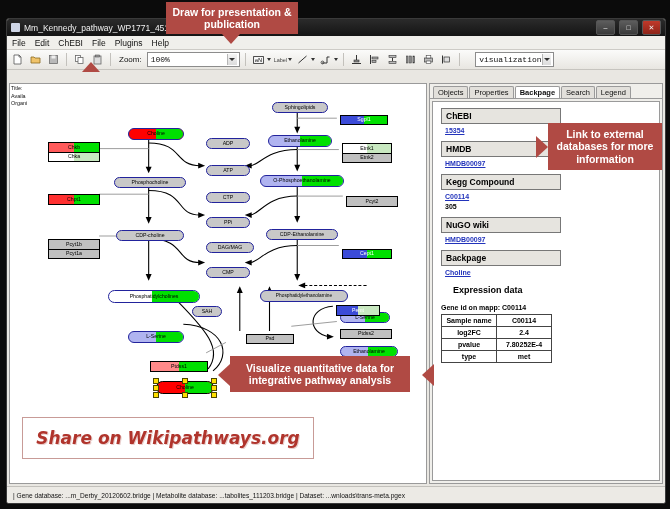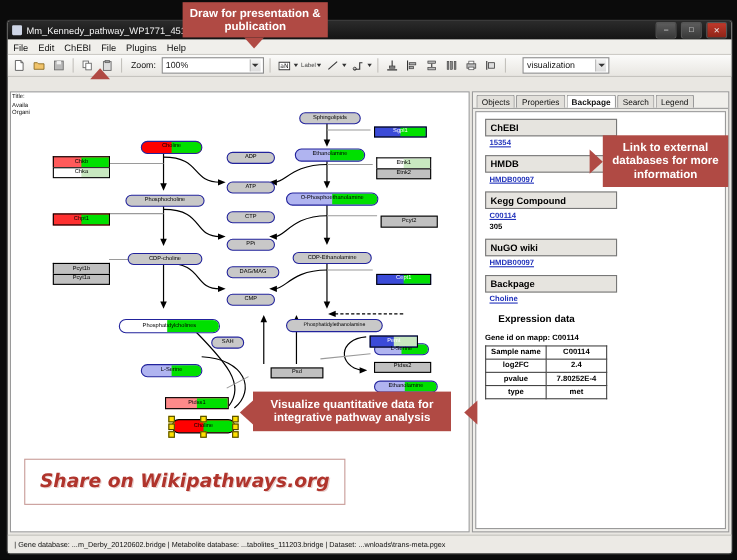--- a/index.html
+++ b/index.html
@@ -26,21 +26,21 @@
   .toolbar{height:19px;background:linear-gradient(#fbfbfa,#e8e6e1);
            border-bottom:1px solid #c6c4bf;display:flex;align-items:center;
            padding:0 3px;gap:3px;}
   .tb{width:13px;height:13px;border:1px solid transparent;display:flex;
       align-items:center;justify-content:center;font-size:9px;color:#4a4a4a;}
   .tb svg{display:block;}
   .tsep{width:1px;height:13px;background:#c3c1bc;margin:0 2px;}
   .zlabel{font-size:8px;color:#111;margin:0 2px 0 3px;}
   .combo{height:13px;border:1px solid #8c8c8c;background:#fff;display:flex;
          align-items:center;justify-content:space-between;padding:0 2px 0 3px;
-         font-size:8px;color:#111;}
+         font-size:8px;color:#111;font-family:Liberation Mono, monospace;}
   .combo .arw{width:9px;height:11px;background:linear-gradient(#f4f4f4,#dcdcdc);
               border-left:1px solid #b6b6b6;display:flex;align-items:center;justify-content:center;}
   .caret{width:0;height:0;border-left:3px solid transparent;border-right:3px solid transparent;
          border-top:3px solid #333;}
   .dd{display:flex;align-items:center;gap:1px;}
   .ddc{width:0;height:0;border-left:2.5px solid transparent;border-right:2.5px solid transparent;
        border-top:3px solid #333;}
 
   
   .split{position:absolute;left:0;top:62px;right:0;bottom:17px;display:flex;}

